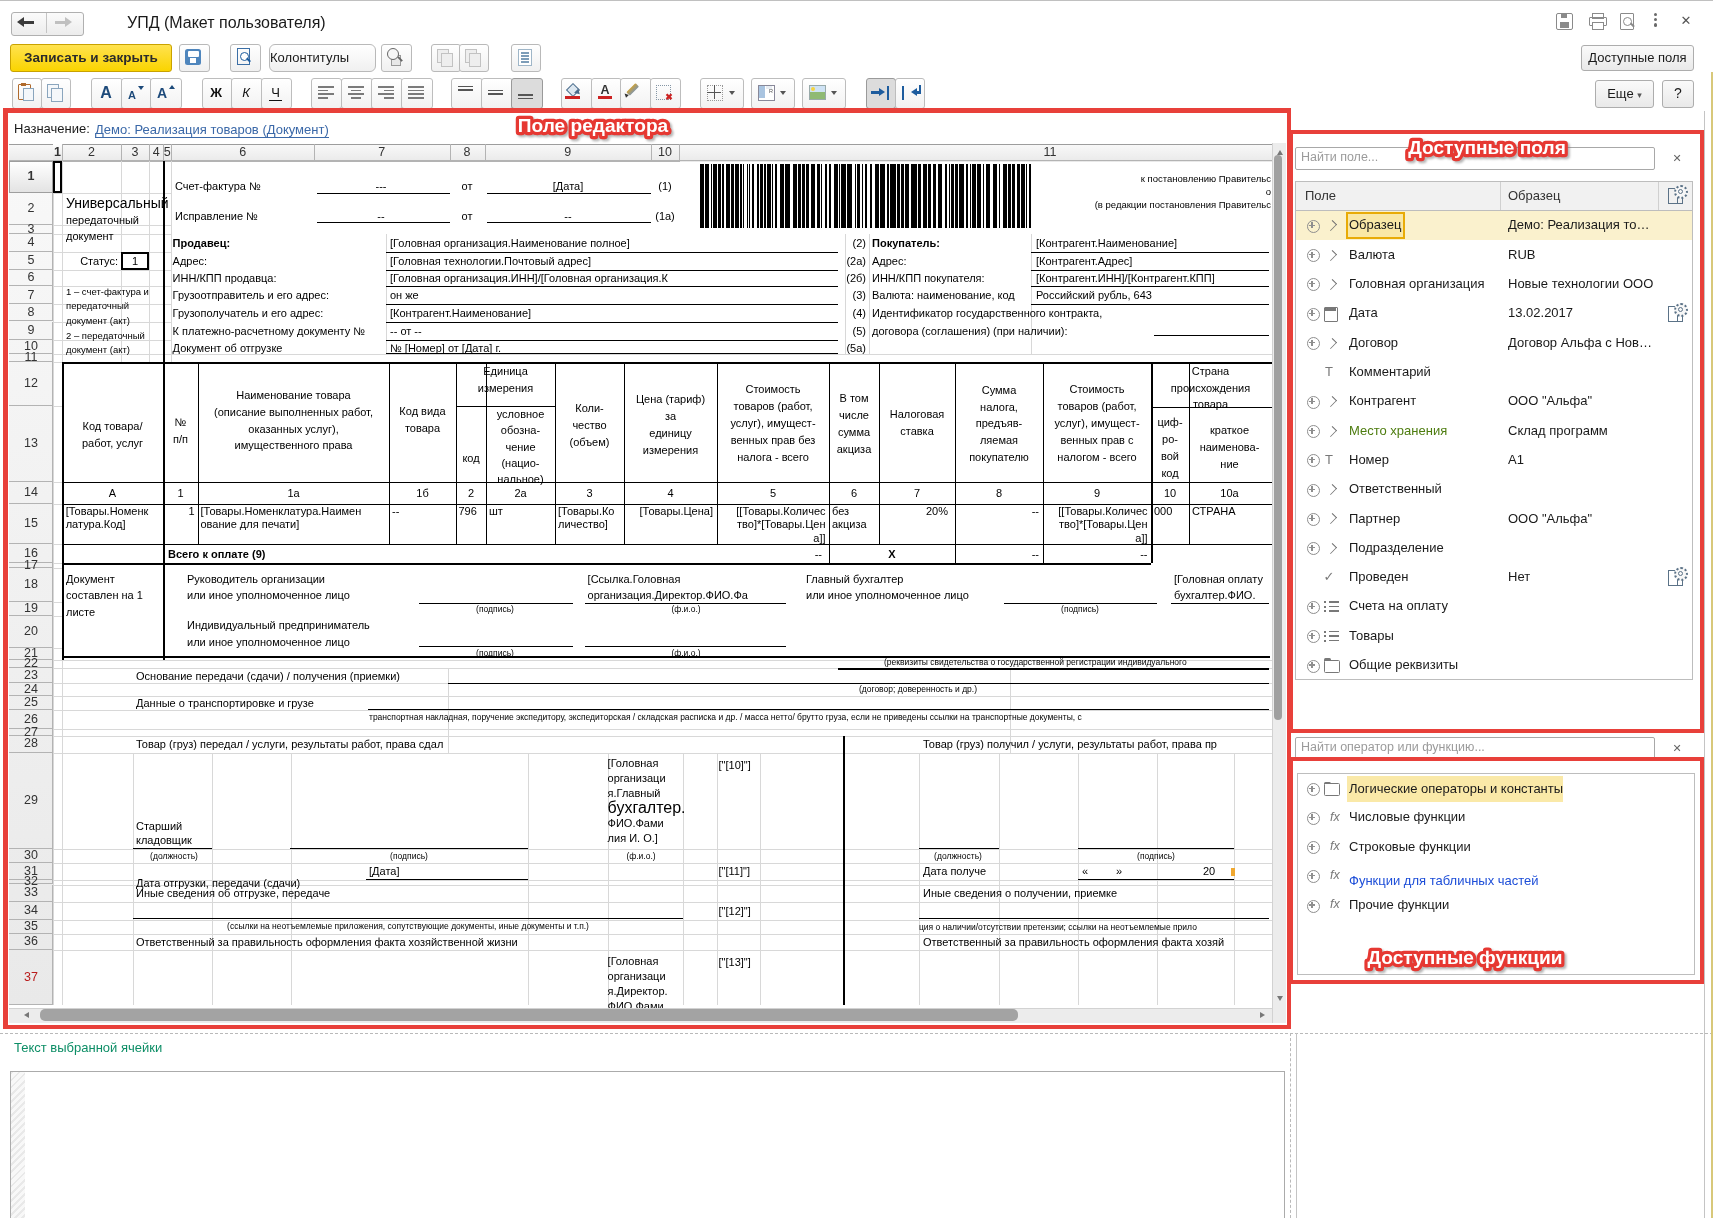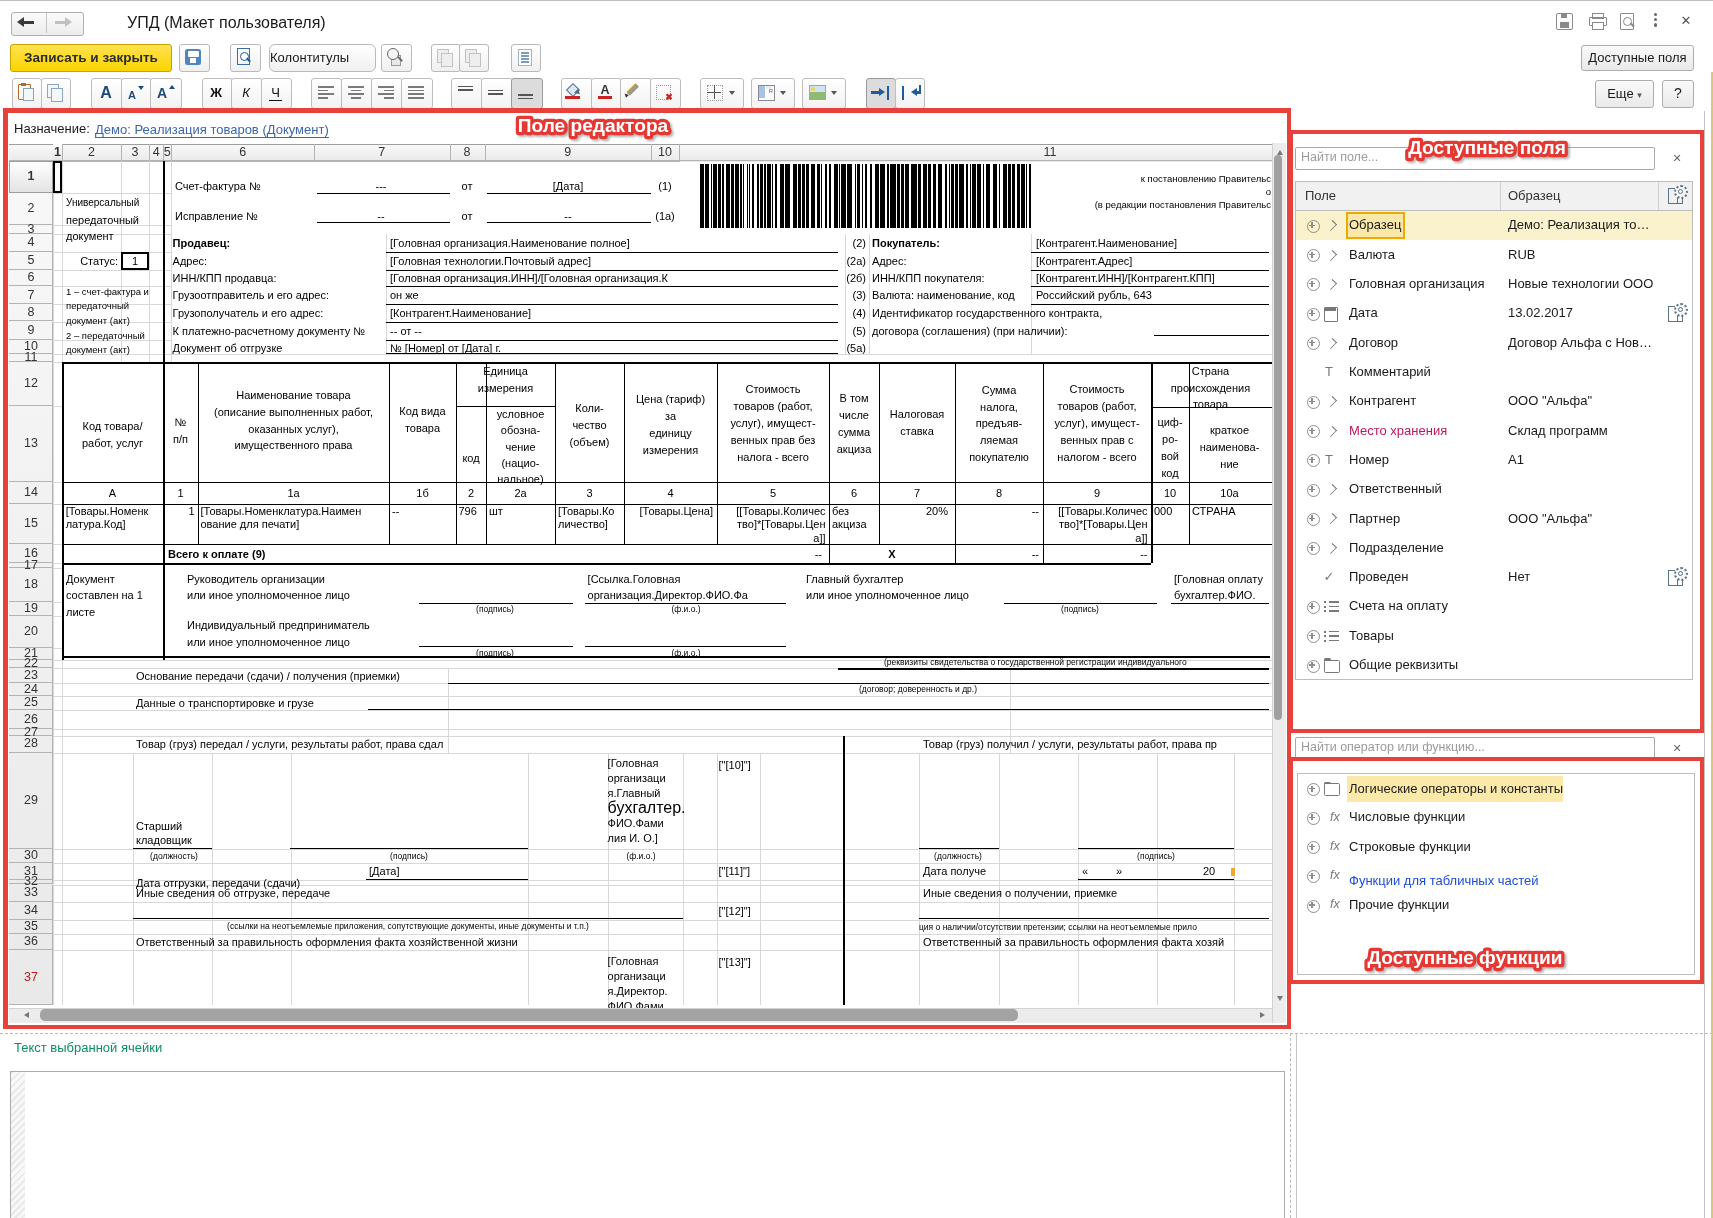--- a/index.html
+++ b/index.html
@@ -604,20 +604,21 @@
 <div class="a nw" style="font-size:8.5px;line-height:11.5px;color:#000;left:495px;top:647.8px;transform:translateX(-50%);">(подпись)</div>
 <div class="a nw" style="font-size:8.5px;line-height:11.5px;color:#000;left:686px;top:647.8px;transform:translateX(-50%);">(ф.и.о.)</div>
 <div class="a" style="left:62px;top:655.5px;width:1208px;height:2px;background:#000;"></div>
 <div class="a nw" style="font-size:8.5px;line-height:11.5px;color:#000;left:884px;top:657.2px;">(реквизиты свидетельства о государственной  регистрации индивидуального</div>
 <div class="a" style="left:838px;top:667.5px;width:431px;height:2px;background:#000;"></div>
 <div class="a nw" style="font-size:11px;line-height:14px;color:#000;left:136px;top:668.5px;">Основание передачи (сдачи) / получения (приемки)</div>
 <div class="a" style="left:448px;top:682.5px;width:821px;height:1px;background:#000;"></div>
 <div class="a nw" style="font-size:8.5px;line-height:11.5px;color:#000;left:918px;top:683.8px;transform:translateX(-50%);">(договор; доверенность и др.)</div>
 <div class="a nw" style="font-size:11px;line-height:14px;color:#000;left:136px;top:696.0px;">Данные о транспортировке и грузе</div>
 <div class="a" style="left:368px;top:709.2px;width:901px;height:1px;background:#000;"></div>
+<div class="a" style="left:369px;top:711.5px;width:900px;overflow:hidden;font-size:8.5px;line-height:11px;white-space:nowrap;">транспортная накладная, поручение экспедитору, экспедиторская / складская расписка и др. / масса нетто/ брутто груза, если не приведены ссылки на транспортные документы, с</div>
 <div class="a" style="left:843px;top:735.7px;width:2px;height:269.29999999999995px;background:#000;"></div>
 <div class="a nw" style="font-size:11px;line-height:14px;color:#000;left:136px;top:737.0px;">Товар (груз) передал / услуги, результаты работ, права сдал</div>
 <div class="a" style="left:923px;top:737px;width:346px;overflow:hidden;font-size:11px;line-height:14px;white-space:nowrap;">Товар (груз) получил / услуги, результаты работ, права пр</div>
 <div class="a nw" style="font-size:11px;line-height:14px;color:#000;left:136px;top:818.6px;">Старший</div>
 <div class="a nw" style="font-size:11px;line-height:14px;color:#000;left:136px;top:832.8px;">кладовщик</div>
 <div class="a" style="left:133px;top:847.8px;width:79px;height:1px;background:#000;"></div>
 <div class="a" style="left:290px;top:847.8px;width:238px;height:1px;background:#000;"></div>
 <div class="a nw" style="font-size:11px;line-height:14px;color:#000;left:607.6px;top:756.4px;">[Головная</div>
 <div class="a nw" style="font-size:11px;line-height:14px;color:#000;left:607.6px;top:771.3px;">организаци</div>
 <div class="a nw" style="font-size:11px;line-height:14px;color:#000;left:607.6px;top:786.2px;">я.Главный</div>
@@ -652,21 +653,21 @@
 <div class="a nw" style="font-size:11px;line-height:14px;color:#000;left:136px;top:935.0px;">Ответственный за правильность оформления факта хозяйственной жизни</div>
 <div class="a" style="left:923px;top:935px;width:346px;overflow:hidden;font-size:11px;line-height:14px;white-space:nowrap;">Ответственный за правильность оформления факта хозяй</div>
 <div class="a nw" style="font-size:11px;line-height:14px;color:#000;left:607.6px;top:954.0px;">[Головная</div>
 <div class="a nw" style="font-size:11px;line-height:14px;color:#000;left:607.6px;top:968.9px;">организаци</div>
 <div class="a nw" style="font-size:11px;line-height:14px;color:#000;left:607.6px;top:983.8px;">я.Директор.</div>
 <div class="a nw" style="font-size:11px;line-height:14px;color:#000;left:607.6px;top:998.7px;">ФИО.Фами</div>
 <div class="a nw" style="font-size:11px;line-height:14px;color:#000;left:718.5px;top:955.0px;">["[13]"]</div>
 <div class="a nw" style="font-size:11px;line-height:14px;color:#000;left:118px;top:253.5px;transform:translateX(-100%);">Статус:</div>
 <div class="a" style="left:121px;top:252px;width:28px;height:18px;background:transparent;border:2px solid #000;box-sizing:border-box;"></div>
 <div class="a nw" style="font-size:11px;line-height:14px;color:#000;left:135px;top:253.5px;transform:translateX(-50%);">1</div>
-<div class="a nw" style="font-size:10px;line-height:14px;color:#000;left:66px;top:196.0px;">Универсальный</div>
+<div class="a nw" style="font-size:14px;line-height:14px;color:#000;left:66px;top:196.0px;">Универсальный</div>
 <div class="a nw" style="font-size:11px;line-height:14px;color:#000;left:66px;top:212.5px;">передаточный</div>
 <div class="a nw" style="font-size:11px;line-height:14px;color:#000;left:66px;top:229.0px;">документ</div>
 <div class="a nw" style="font-size:9.5px;line-height:12.5px;color:#000;left:66px;top:285.8px;">1 – счет-фактура и</div>
 <div class="a nw" style="font-size:9.5px;line-height:12.5px;color:#000;left:66px;top:300.4px;">передаточный</div>
 <div class="a nw" style="font-size:9.5px;line-height:12.5px;color:#000;left:66px;top:314.9px;">документ (акт)</div>
 <div class="a nw" style="font-size:9.5px;line-height:12.5px;color:#000;left:66px;top:329.6px;">2 – передаточный</div>
 <div class="a nw" style="font-size:9.5px;line-height:12.5px;color:#000;left:66px;top:344.1px;">документ (акт)</div>
 <div class="a" style="left:1272px;top:143.4px;width:14px;height:879.6px;background:#ececec;border-left:1px solid #d2d2d2;box-sizing:border-box;"></div>
 <div class="a" style="left:1276.5px;top:150px;border-left:3.5px solid transparent;border-right:3.5px solid transparent;border-bottom:5px solid #777;"></div>
 <div class="a" style="left:1273.5px;top:155px;width:8px;height:565px;background:#a0a0a0;border-radius:4px;"></div>
@@ -745,21 +746,21 @@
 <div class="a" style="left:1306.5px;top:395.68px;width:11px;height:11px;border:1px solid #8e8e8e;border-radius:50%;"></div>
 <div class="a" style="left:1309.0px;top:400.58px;width:6px;height:1.2px;background:#8e8e8e;"></div>
 <div class="a" style="left:1311.4px;top:398.18px;width:1.2px;height:6px;background:#8e8e8e;"></div>
 <div class="a" style="left:1327px;top:397.18px;width:8px;height:8px;border-top:1.6px solid #6e6e6e;border-right:1.6px solid #6e6e6e;transform:rotate(45deg) scale(.72,1);transform-origin:center;"></div>
 <div class="a nw" style="font-size:13px;line-height:16px;color:#1a1a1a;left:1349px;top:393.2px;">Контрагент</div>
 <div class="a nw" style="font-size:13px;line-height:16px;color:#1a1a1a;left:1508px;top:393.2px;">ООО "Альфа"</div>
 <div class="a" style="left:1306.5px;top:425.00000000000006px;width:11px;height:11px;border:1px solid #8e8e8e;border-radius:50%;"></div>
 <div class="a" style="left:1309.0px;top:429.90000000000003px;width:6px;height:1.2px;background:#8e8e8e;"></div>
 <div class="a" style="left:1311.4px;top:427.50000000000006px;width:1.2px;height:6px;background:#8e8e8e;"></div>
 <div class="a" style="left:1327px;top:426.50000000000006px;width:8px;height:8px;border-top:1.6px solid #6e6e6e;border-right:1.6px solid #6e6e6e;transform:rotate(45deg) scale(.72,1);transform-origin:center;"></div>
-<div class="a nw" style="font-size:13px;line-height:16px;color:#be185d;left:1349px;top:422.5px;">Место хранения</div>
+<div class="a nw" style="font-size:13px;line-height:16px;color:#4d7c0f;left:1349px;top:422.5px;">Место хранения</div>
 <div class="a nw" style="font-size:13px;line-height:16px;color:#1a1a1a;left:1508px;top:422.5px;">Склад программ</div>
 <div class="a" style="left:1306.5px;top:454.32px;width:11px;height:11px;border:1px solid #8e8e8e;border-radius:50%;"></div>
 <div class="a" style="left:1309.0px;top:459.21999999999997px;width:6px;height:1.2px;background:#8e8e8e;"></div>
 <div class="a" style="left:1311.4px;top:456.82px;width:1.2px;height:6px;background:#8e8e8e;"></div>
 <div class="a nw" style="font-size:13px;line-height:16px;color:#787878;left:1329px;top:451.8px;transform:translateX(-50%);">Т</div>
 <div class="a nw" style="font-size:13px;line-height:16px;color:#1a1a1a;left:1349px;top:451.8px;">Номер</div>
 <div class="a nw" style="font-size:13px;line-height:16px;color:#1a1a1a;left:1508px;top:451.8px;">А1</div>
 <div class="a" style="left:1306.5px;top:483.64000000000004px;width:11px;height:11px;border:1px solid #8e8e8e;border-radius:50%;"></div>
 <div class="a" style="left:1309.0px;top:488.54px;width:6px;height:1.2px;background:#8e8e8e;"></div>
 <div class="a" style="left:1311.4px;top:486.14000000000004px;width:1.2px;height:6px;background:#8e8e8e;"></div>

